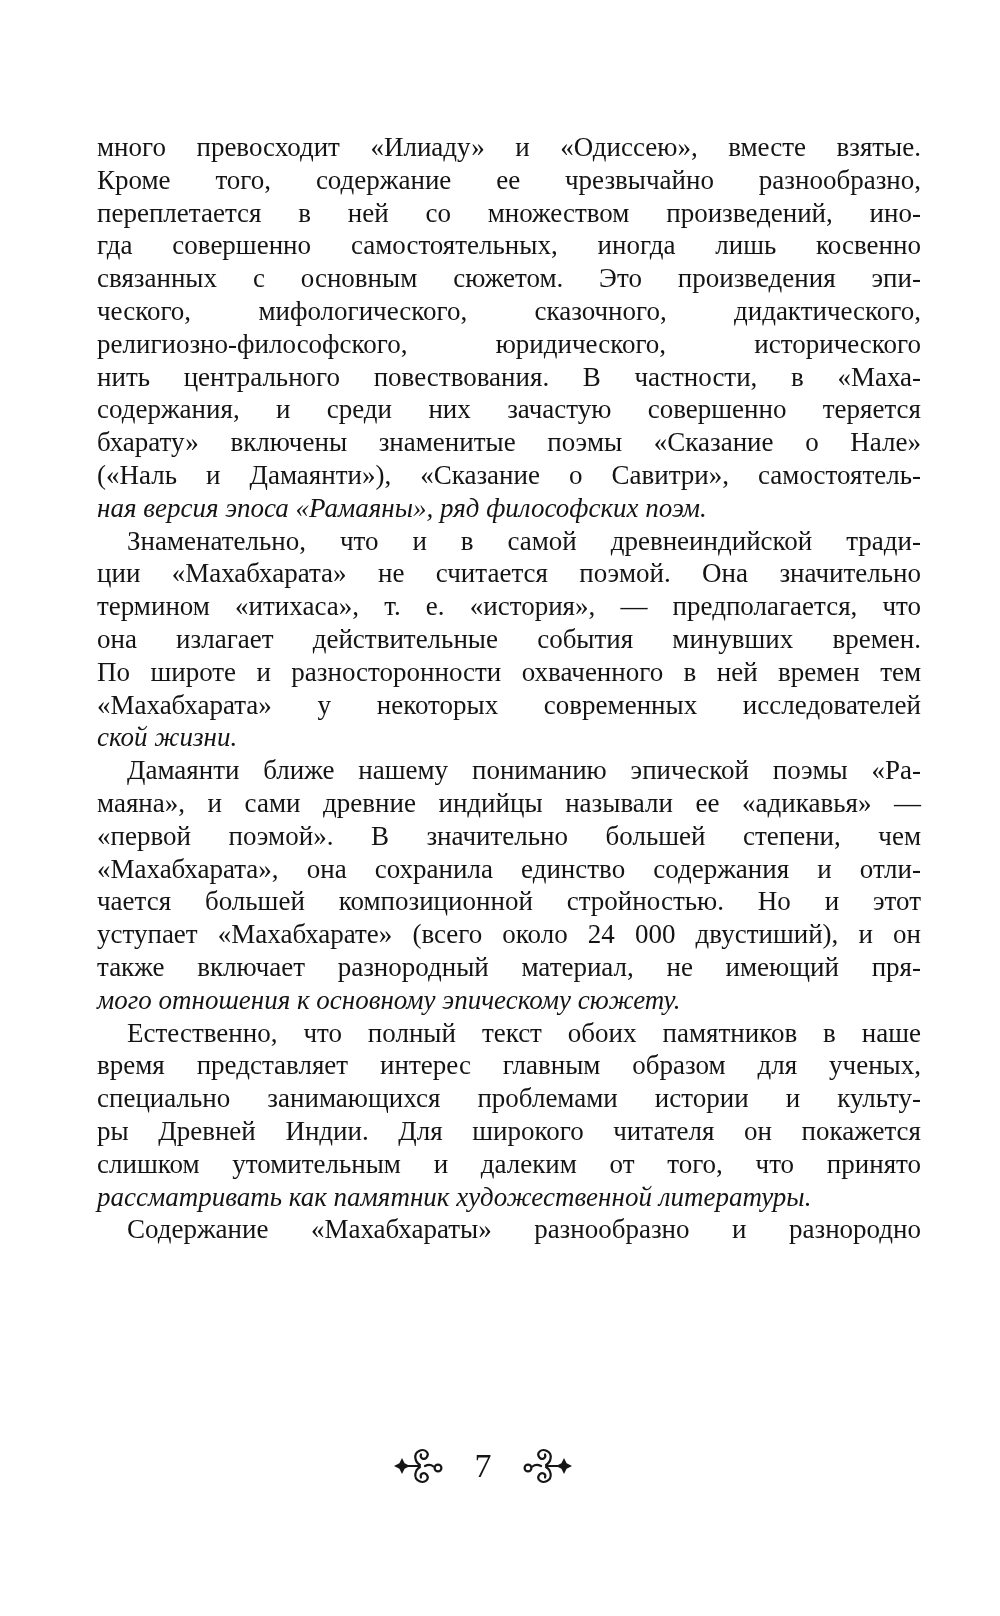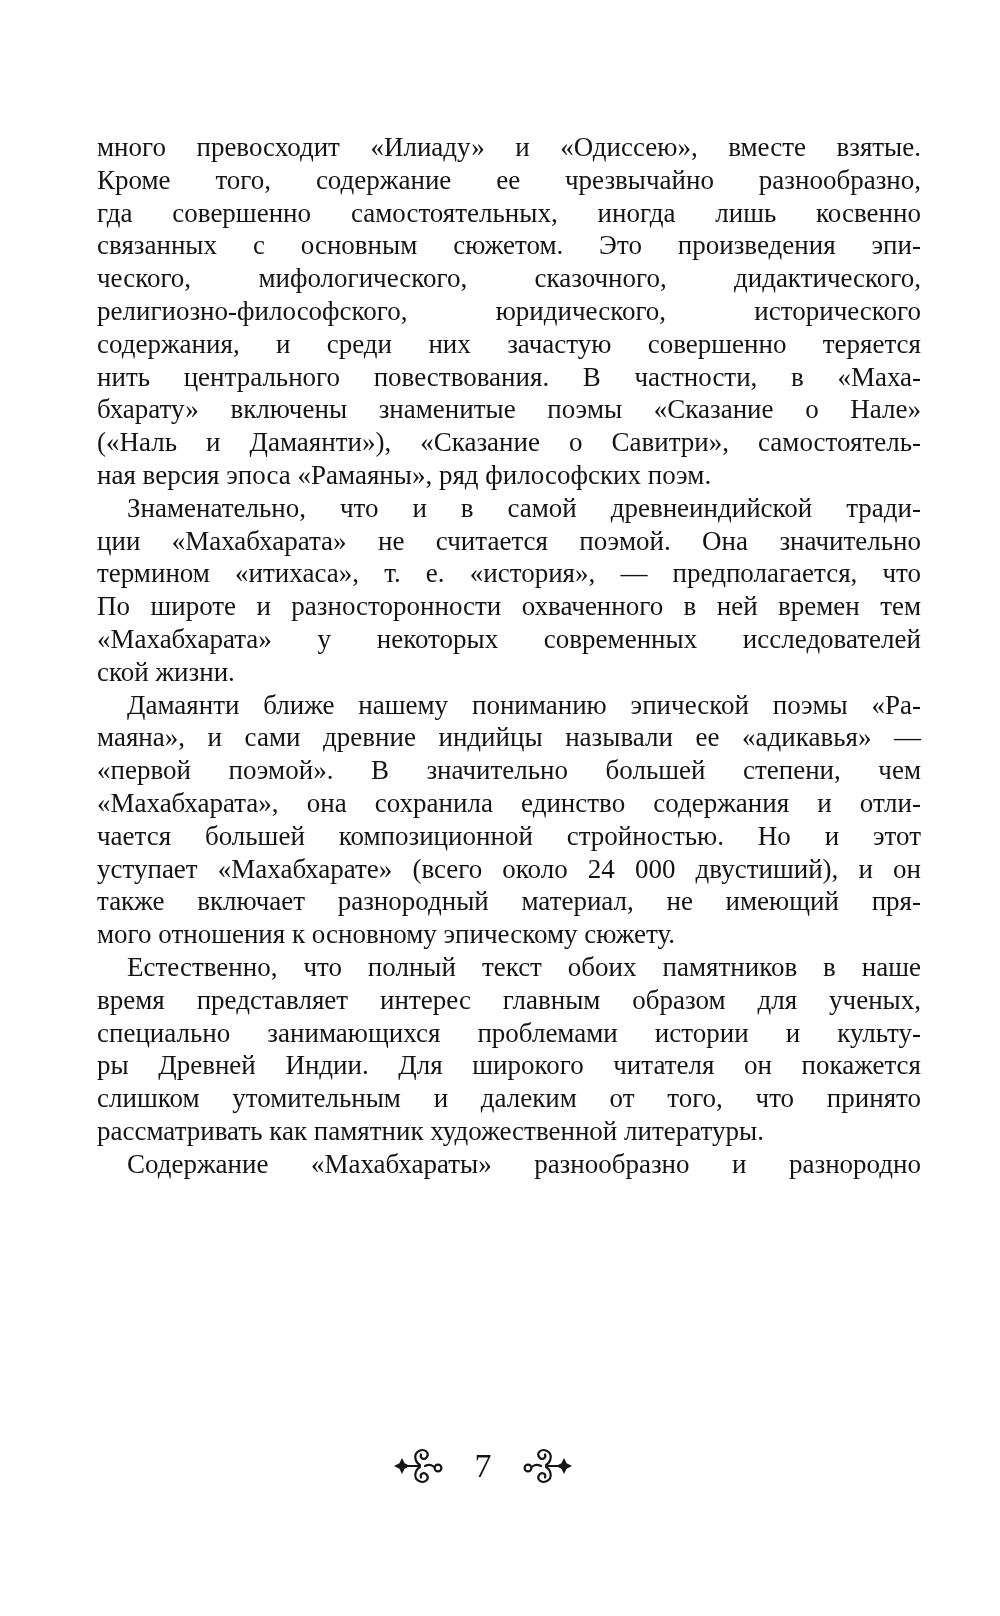--- a/index.html
+++ b/index.html
@@ -31,20 +31,21 @@
     color: #141414;
   }
   .line {
     text-align: justify;
     text-align-last: justify;
     white-space: normal;
     height: 32.8px;
   }
   .line.last {
     text-align-last: left;
+    font-style: italic;
   }
   .line.indent {
     text-indent: 30px;
   }
   .page-footer {
     position: absolute;
     left: 97px;
     top: 1446px;
     width: 824px;
     transform: translateX(-26px);
@@ -69,32 +70,34 @@
   .fleuron.mirrored svg { transform: scaleX(-1); }
 </style>
 </head>
 <body>
 
 <div class="page">
 
   <main class="text-block">
       <div class="line">много превосходит «Илиаду» и «Одиссею», вместе взятые.</div>
       <div class="line">Кроме того, содержание ее чрезвычайно разнообразно,</div>
+      <div class="line">переплетается в ней со множеством произведений, ино-</div>
       <div class="line">гда совершенно самостоятельных, иногда лишь косвенно</div>
       <div class="line">связанных с основным сюжетом. Это произведения эпи-</div>
       <div class="line">ческого, мифологического, сказочного, дидактического,</div>
       <div class="line">религиозно-философского, юридического, исторического</div>
+      <div class="line">нить центрального повествования. В частности, в «Маха-</div>
       <div class="line">содержания, и среди них зачастую совершенно теряется</div>
-      <div class="line">нить центрального повествования. В частности, в «Маха-</div>
       <div class="line">бхарату» включены знаменитые поэмы «Сказание о Нале»</div>
       <div class="line">(«Наль и Дамаянти»), «Сказание о Савитри», самостоятель-</div>
       <div class="line last">ная версия эпоса «Рамаяны», ряд философских поэм.</div>
       <div class="line indent">Знаменательно, что и в самой древнеиндийской тради-</div>
       <div class="line">ции «Махабхарата» не считается поэмой. Она значительно</div>
       <div class="line">термином «итихаса», т. е. «история», — предполагается, что</div>
+      <div class="line">она излагает действительные события минувших времен.</div>
       <div class="line">По широте и разносторонности охваченного в ней времен тем</div>
       <div class="line">«Махабхарата» у некоторых современных исследователей</div>
       <div class="line last">ской жизни.</div>
       <div class="line indent">Дамаянти ближе нашему пониманию эпической поэмы «Ра-</div>
       <div class="line">маяна», и сами древние индийцы называли ее «адикавья» —</div>
       <div class="line">«первой поэмой». В значительно большей степени, чем</div>
       <div class="line">«Махабхарата», она сохранила единство содержания и отли-</div>
       <div class="line">чается большей композиционной стройностью. Но и этот</div>
       <div class="line">уступает «Махабхарате» (всего около 24 000 двустиший), и он</div>
       <div class="line">также включает разнородный материал, не имеющий пря-</div>

